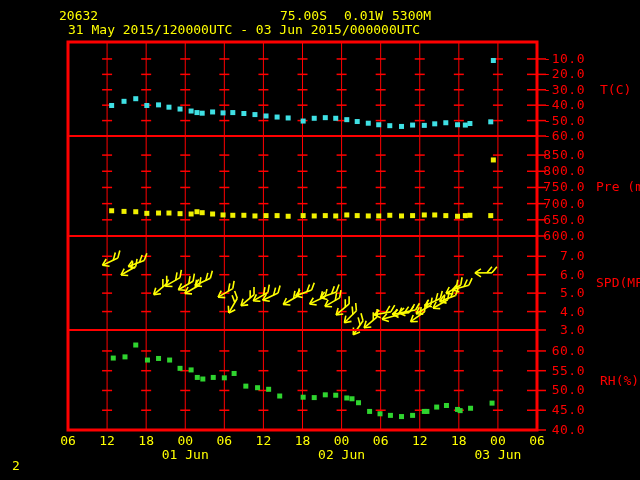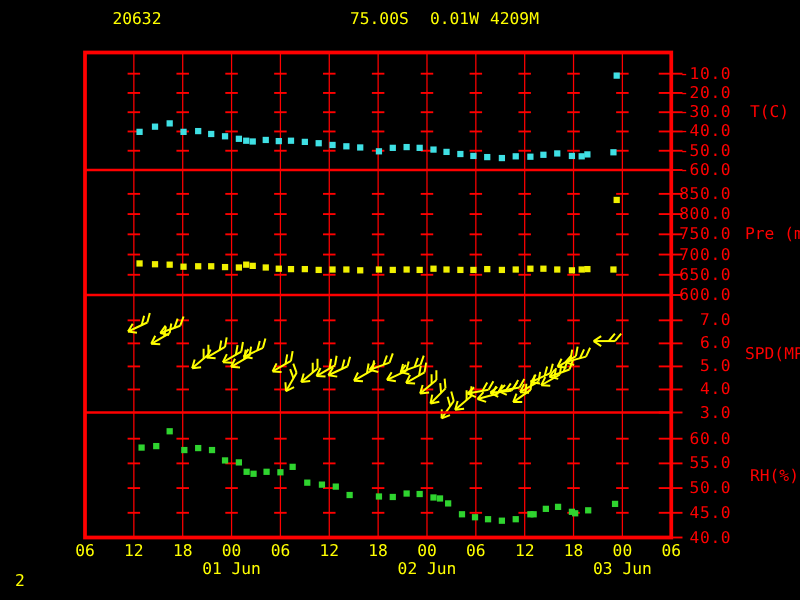--- a/index.html
+++ b/index.html
@@ -6,24 +6,25 @@
   .screen{position:relative;width:640px;height:480px;background:#000;overflow:hidden;
           font-family:"DejaVu Sans Mono","Liberation Mono",monospace;}
   .tok{position:absolute;top:9px;color:#ffff00;font-size:13px;line-height:13px;white-space:pre;}
   #plot{position:absolute;left:0;top:0;}
   text{font-family:"DejaVu Sans Mono","Liberation Mono",monospace;}
 </style>
 </head>
 <body>
 
 <div class="screen">
-  <span class="tok" style="left:90px">20632</span>
+  <span class="tok" style="left:59px">20632</span>
   <span class="tok" style="left:280px">75.00S</span>
   <span class="tok" style="left:344px">0.01W</span>
-  <span class="tok" style="left:392px">4209M</span>
+  <span class="tok" style="left:392px">5300M</span>
+  <span class="tok" style="left:68px;top:23px">31 May 2015/120000UTC - 03 Jun 2015/000000UTC</span>
 
   <svg id="plot" width="640" height="480">
       <g>
         <line x1="107.08333333333334" y1="42" x2="107.08333333333334" y2="430" stroke="#ff0000" stroke-width="1"></line>
         <line x1="146.16666666666669" y1="42" x2="146.16666666666669" y2="430" stroke="#ff0000" stroke-width="1"></line>
         <line x1="185.25" y1="42" x2="185.25" y2="430" stroke="#ff0000" stroke-width="1"></line>
         <line x1="224.33333333333334" y1="42" x2="224.33333333333334" y2="430" stroke="#ff0000" stroke-width="1"></line>
         <line x1="263.41666666666663" y1="42" x2="263.41666666666663" y2="430" stroke="#ff0000" stroke-width="1"></line>
         <line x1="302.5" y1="42" x2="302.5" y2="430" stroke="#ff0000" stroke-width="1"></line>
         <line x1="341.5833333333333" y1="42" x2="341.5833333333333" y2="430" stroke="#ff0000" stroke-width="1"></line>

